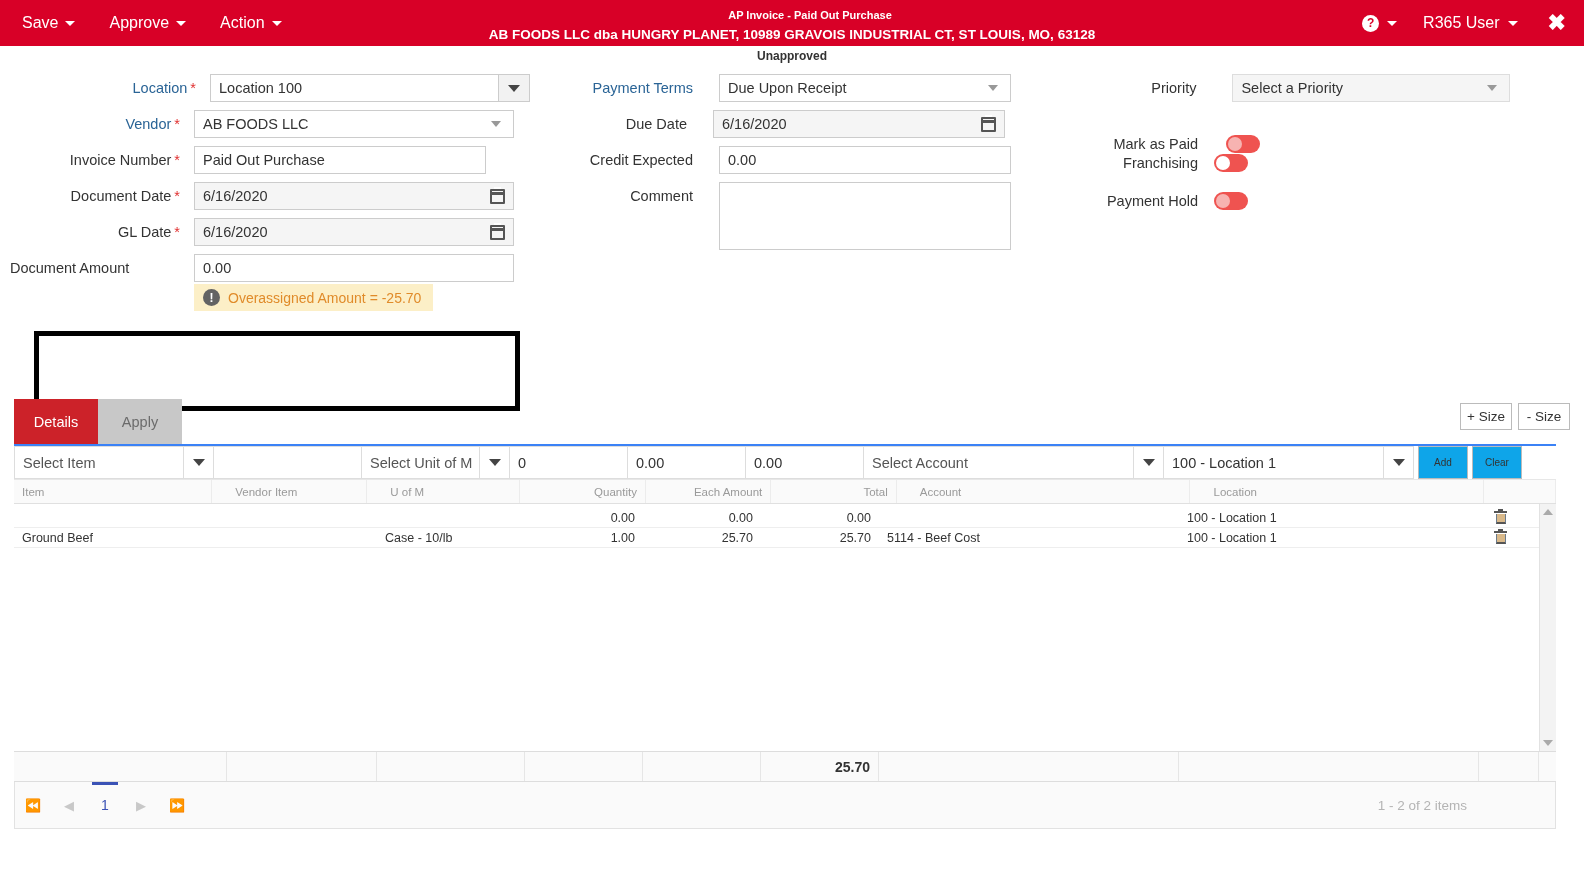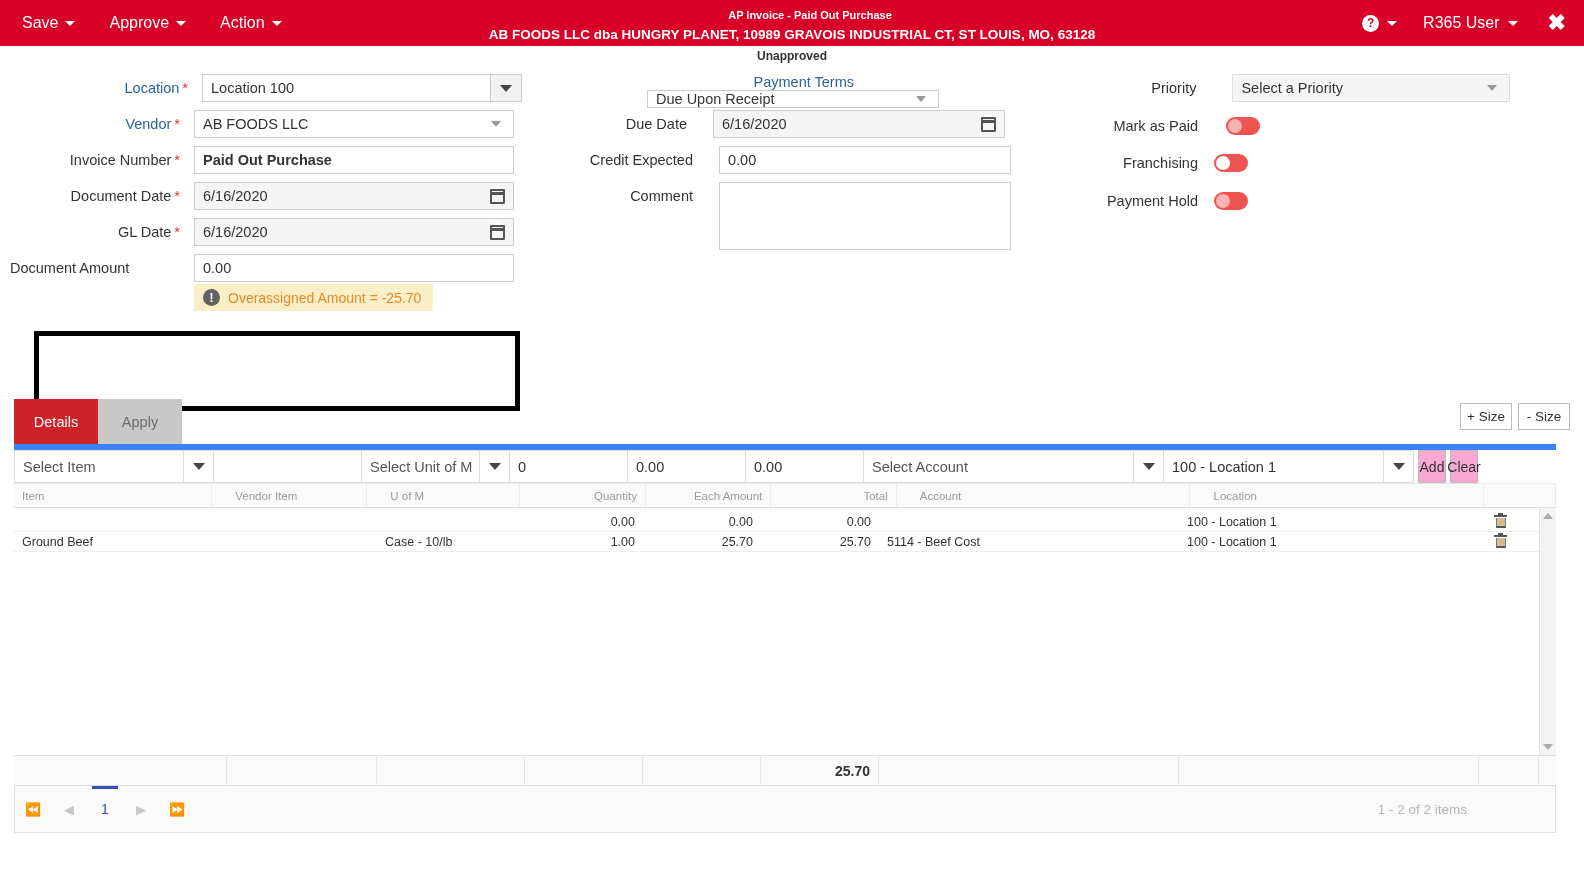--- a/index.html
+++ b/index.html
@@ -291,21 +291,21 @@
     font-size: 13.5px;
     color: #333;
     display:flex; align-items:center; justify-content:center;
     cursor:pointer;
   }
 
   .grid-wrap {
     position: absolute;
     left: 14px; top: 444px;
     width: 1542px;
-    border-top: 6px solid #3b82f6;
+    border-top: 2px solid #3b82f6;
   }
   .entry-row {
     display: flex;
     height: 34px;
     background: #fff;
     border-bottom: 1px solid #e7e7e7;
   }
   .entry-cell {
     border-right: 1px solid #ddd;
     border-top: 1px solid #ddd;
@@ -324,25 +324,25 @@
   .entry-arrow {
     width: 30px;
     border-top: 1px solid #ddd;
     border-bottom: 1px solid #ddd;
     border-right: 1px solid #ddd;
     display: flex; align-items: center; justify-content: center;
     background: #fff;
     cursor: pointer;
   }
   .entry-btn {
-    width: 28px;
+    width: 50px;
     border: 1px solid #bbb;
-    background: #f9a8d4;
+    background: #0ea5e9;
     display:flex; align-items:center; justify-content:center;
-    font-size: 14px; color:#333;
+    font-size: 10px; color:#333;
     cursor:pointer;
     margin-left: 4px;
   }
 
   .head-row {
     display: flex;
     height: 24px;
     background: #fafafa;
     border-bottom: 1px solid #e0e0e0;
     gap: 15px;
@@ -521,21 +521,21 @@
       <span class="caret-down"></span>
     </div>
     <div class="close-x">✖</div>
   </div>
 </div>
 
 <div class="status-line">Unapproved</div>
 
 <div class="form-area">
 
-  <div class="field-row" style="left:8px; top:8px; width:520px;">
+  <div class="field-row" style="left:16px; top:8px; width:520px;">
     <div class="flabel link" style="width:180px;">
       <span>Location</span><span class="req">*</span>
     </div>
     <div class="combo" style="width:320px; margin-left:14px;">
       <div class="inp">Location 100</div>
       <div class="combo-btn">
           <span class="tri"></span>
         </div>
     </div>
   </div>
@@ -549,21 +549,21 @@
       <div class="arrowbox">
           <span class="tri sm"></span>
         </div>
     </div>
   </div>
 
   <div class="field-row" style="left:0; top:80px; width:520px;">
     <div class="flabel" style="width:180px;">
       <span>Invoice Number</span><span class="req">*</span>
     </div>
-    <div class="inp" style="width:320px; margin-left:14px;font-weight:bold;">Paid Out Purchase</div>
+    <div class="inp" style="width:292px; margin-left:14px;">Paid Out Purchase</div>
   </div>
 
   <div class="field-row" style="left:0; top:116px; width:520px;">
     <div class="flabel" style="width:180px;">
       <span>Document Date</span><span class="req">*</span>
     </div>
     <div class="datefield" style="width:320px; margin-left:14px;">
       <span>6/16/2020</span>
       <span class="cal-icon"></span>
     </div>
@@ -586,21 +586,21 @@
 
   <div style="position:absolute; left:194px; top:218px;">
     <div class="warn-pill">
       <span class="warn-ico">!</span>
       <span>Overassigned Amount = -25.70</span>
     </div>
   </div>
 
   <div class="highlight-box"></div>
 
-  <div class="field-row" style="left:545px; top:8px; width:470px;flex-direction:column;">
+  <div class="field-row" style="left:545px; top:8px; width:470px;">
     <div class="flabel link" style="width:148px;">Payment Terms</div>
     <div class="inline-combo" style="width:292px; margin-left:26px; background:#fff;">
       <div class="txt">Due Upon Receipt</div>
       <div class="arrowbox">
           <span class="tri sm"></span>
         </div>
     </div>
   </div>
 
   <div class="field-row" style="left:539px; top:44px; width:470px;">
@@ -624,21 +624,21 @@
   <div class="field-row" style="left:1020px; top:8px; width:490px;gap:20px;">
     <div class="flabel" style="width:178px;">Priority</div>
     <div class="inline-combo" style="width:280px; margin-left:16px; background:#f5f5f5; border-color:#ddd;">
       <div class="txt">Select a Priority</div>
       <div class="arrowbox">
           <span class="tri sm"></span>
         </div>
     </div>
   </div>
 
-  <div class="field-row" style="left:1020px; top:46px; width:490px;gap:12px;">
+  <div class="field-row" style="left:1020px; top:64px; width:490px;gap:12px;">
     <div class="flabel" style="width:178px;">Mark as Paid</div>
     <div class="toggle faded" style="margin-left:16px;">
         <span class="knob"></span>
       </div>
   </div>
 
   <div class="field-row" style="left:1020px; top:83px; width:490px;">
     <div class="flabel" style="width:178px;">Franchising</div>
     <div class="toggle" style="margin-left:16px;">
         <span class="knob"></span>

